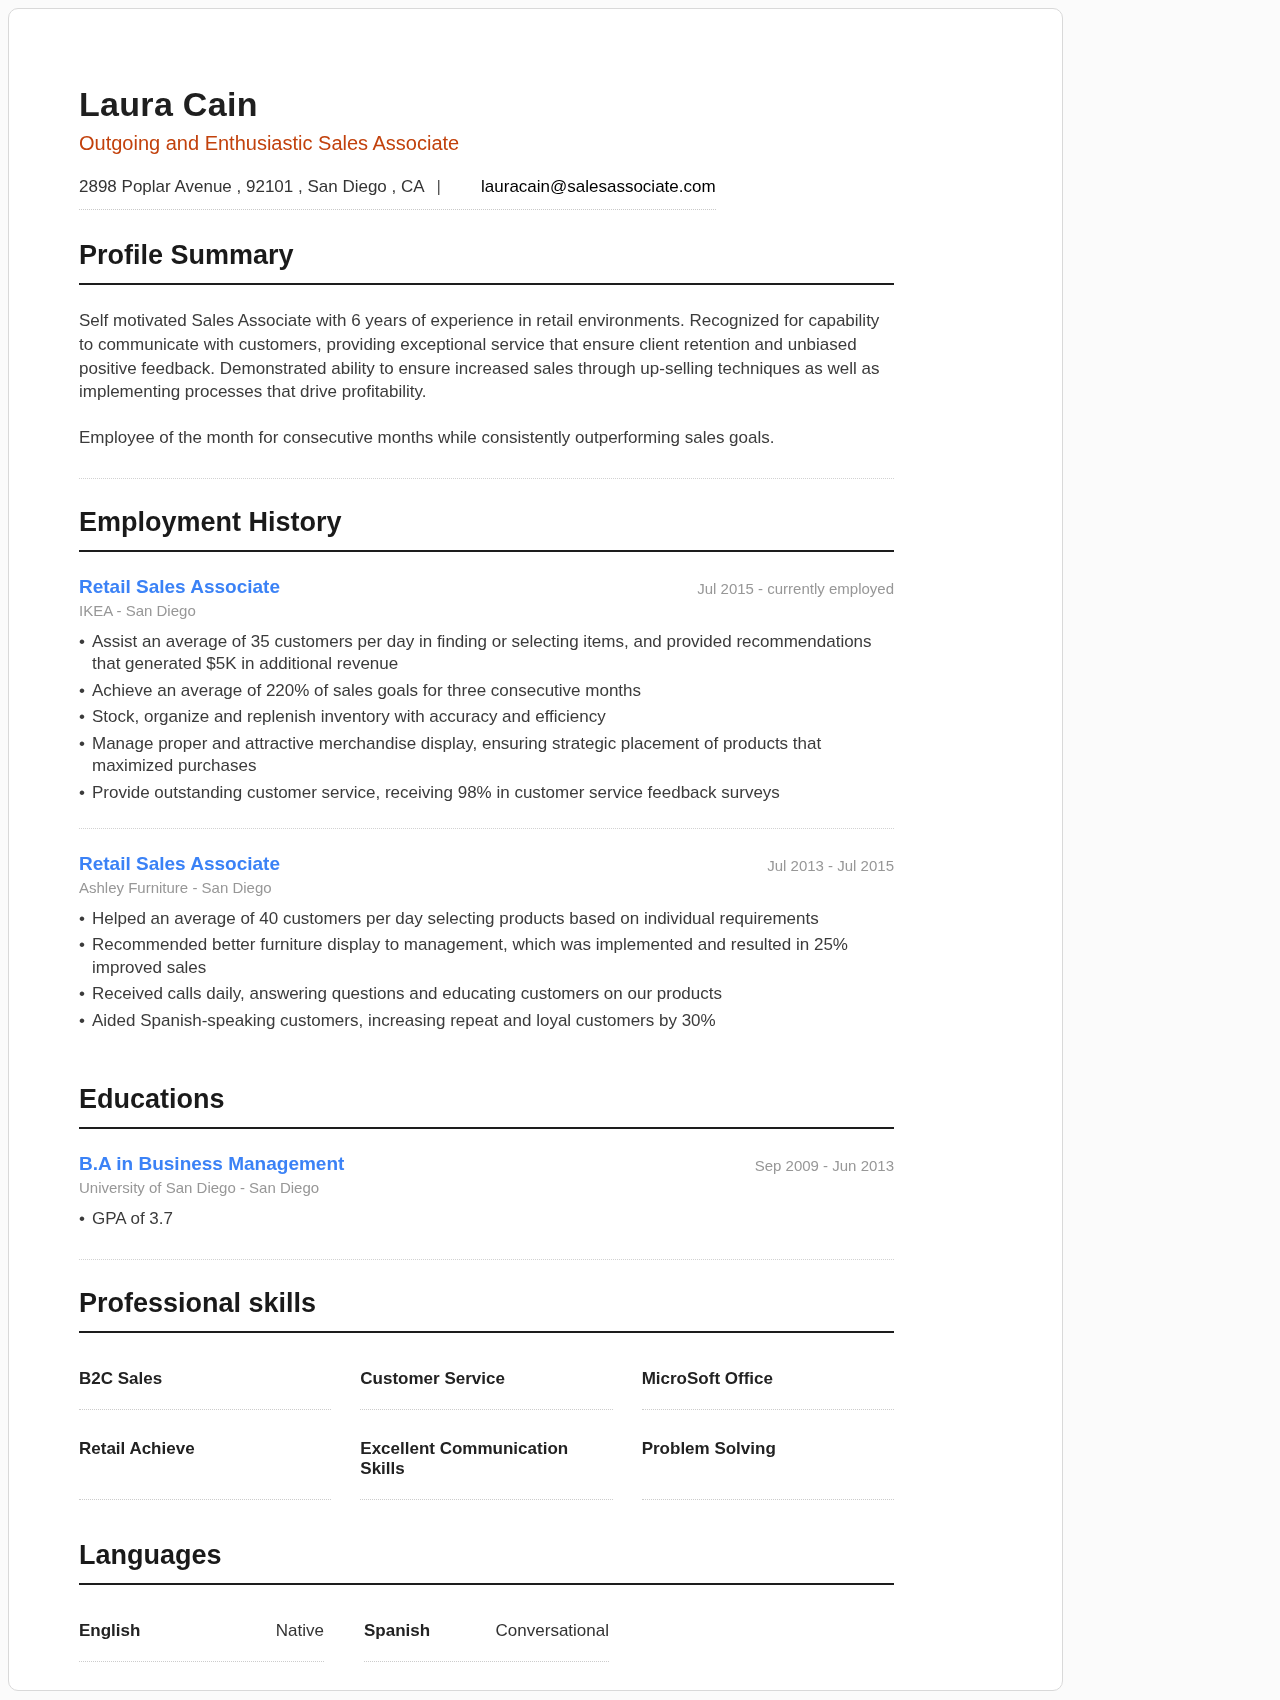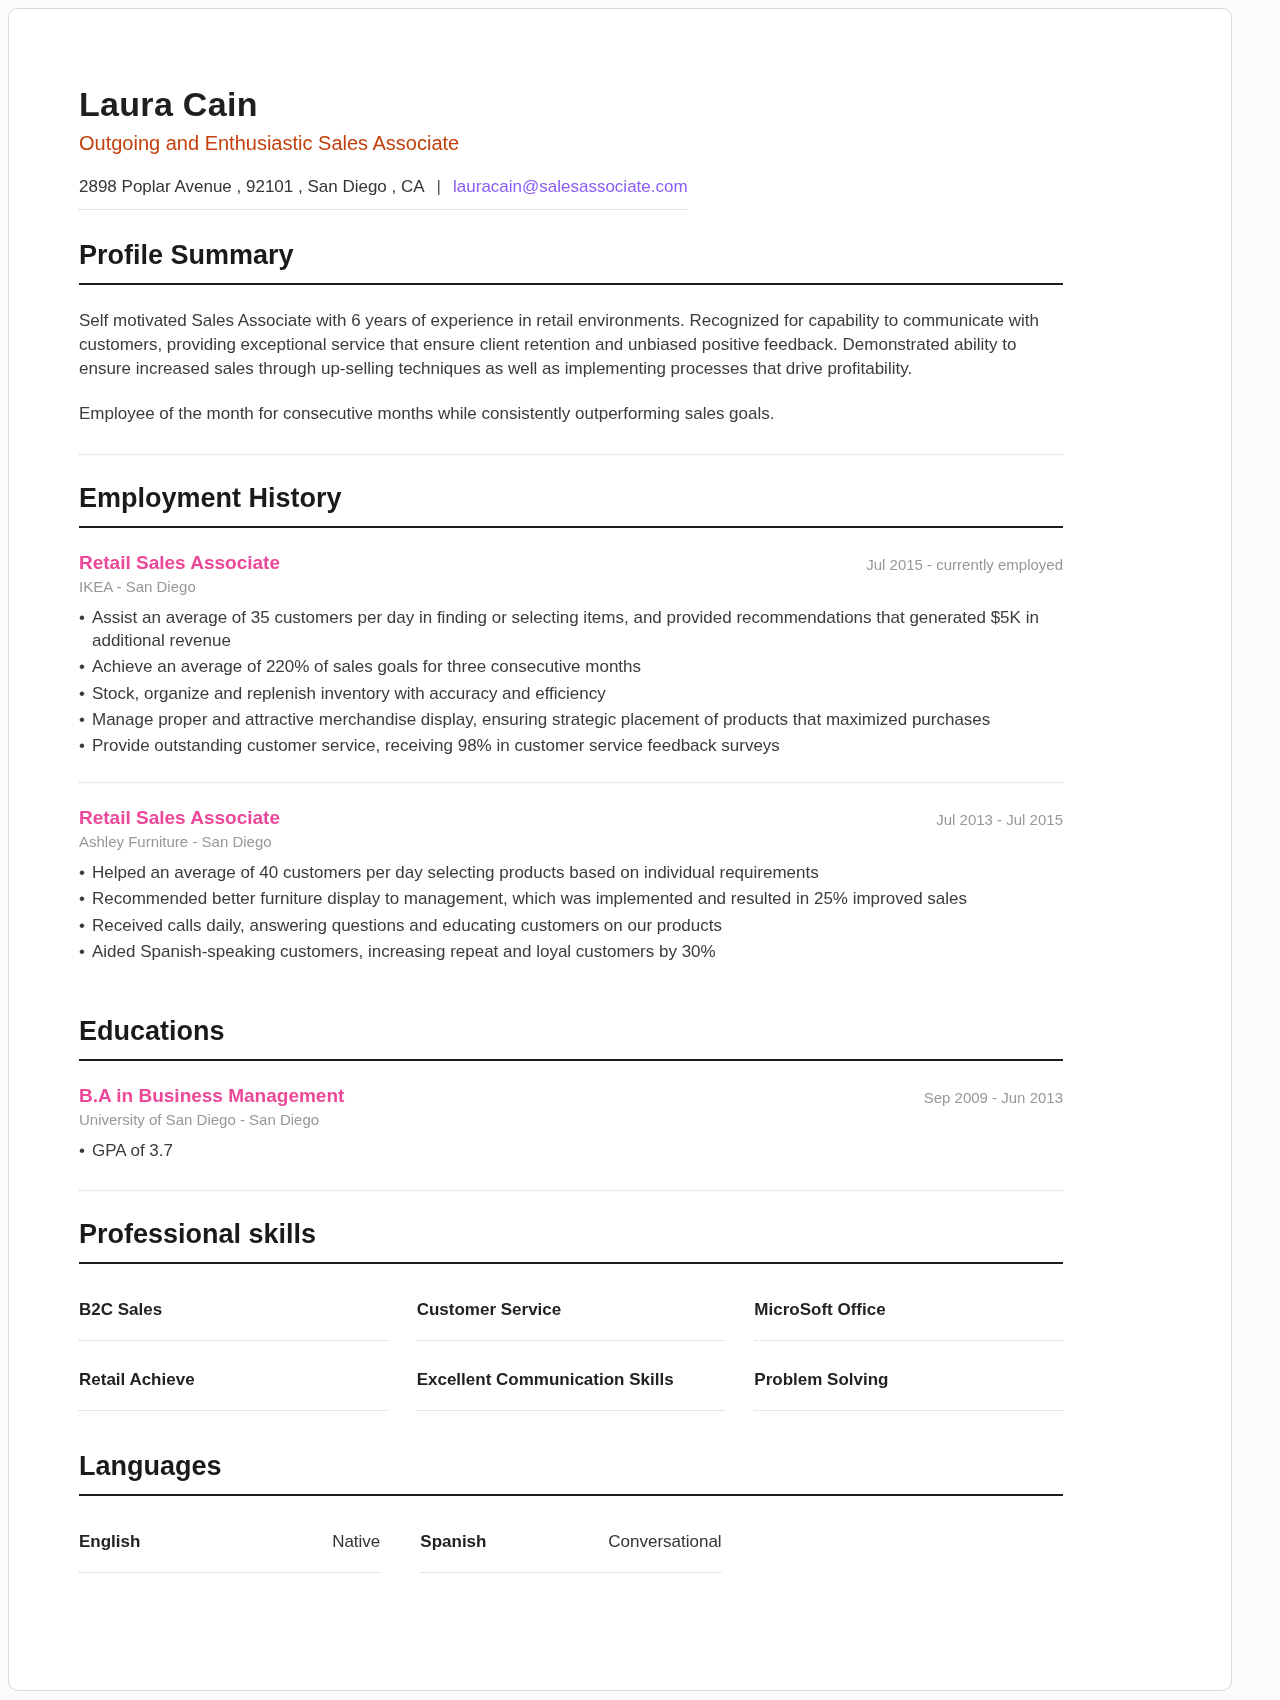--- a/index.html
+++ b/index.html
@@ -8,21 +8,21 @@
     width: 1280px;
     height: 1700px;
     background: #fbfbfb;
     font-family: "Liberation Sans", "DejaVu Sans", sans-serif;
     color: #3b3b3b;
     position: relative;
   }
   .page {
     position: absolute;
     left: 8px; top: 8px;
-    width: 1224px; height: 1683px;
+    width: 1055px; height: 1683px;
     background: #ffffff;
     border: 1px solid #d9d9d9;
     border-radius: 10px;
     padding: 76px 168px 40px 70px;
     overflow: hidden;
   }
 
   
   .name {
     font-size: 34px;
@@ -37,21 +37,21 @@
     margin-bottom: 22px;
   }
   .contact {
     font-size: 17px;
     color: #343434;
     display: inline-block;
     padding-bottom: 12px;
     border-bottom: 1px dotted #c9c9c9;
   }
   .contact .sep { margin: 0 12px; color: #555; }
-  .contact a { color: #8b5cf6; text-decoration: none; cursor: pointer; }
+  .contact a { color: #000000; text-decoration: none; cursor: pointer; margin-left: 28px; }
 
   
   .section { margin-top: 30px; }
   .section-heading {
     font-size: 27px;
     font-weight: 700;
     color: #1a1a1a;
     margin: 0 0 24px 0;
     padding-bottom: 12px;
     border-bottom: 2px solid #1d1d1d;
@@ -72,21 +72,21 @@
 
   
   .entry-head {
     display: flex;
     justify-content: space-between;
     align-items: flex-start;
   }
   .entry-title {
     font-size: 19px;
     font-weight: 700;
-    color: #ec4899;
+    color: #3b82f6;
     margin: 0;
   }
   .entry-sub {
     font-size: 15px;
     color: #979797;
     margin-top: 4px;
   }
   .entry-dates {
     font-size: 15px;
     color: #979797;

